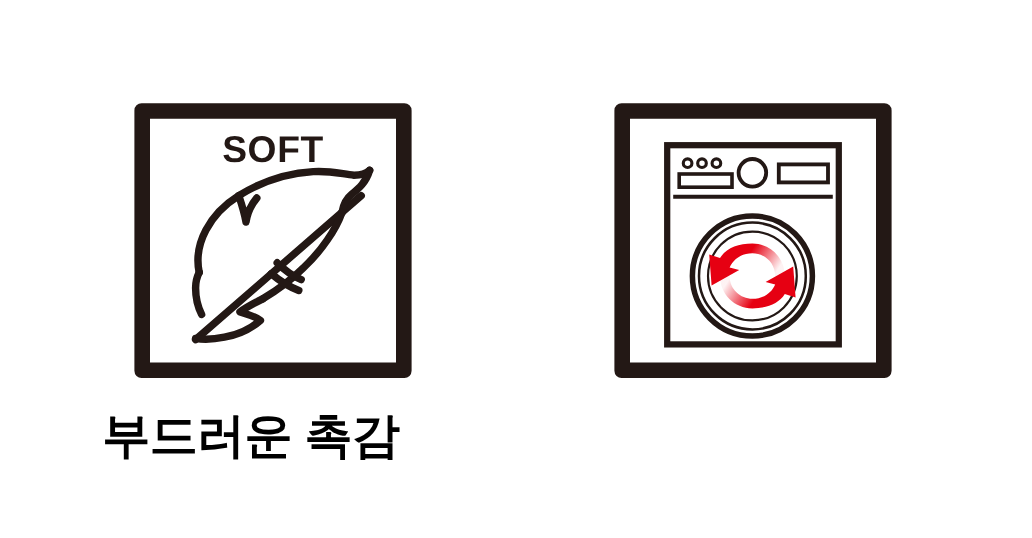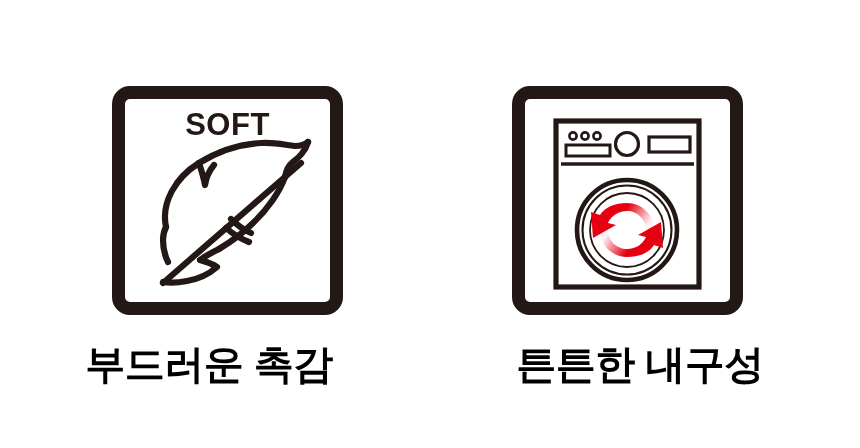--- a/index.html
+++ b/index.html
@@ -37,21 +37,21 @@
   }
 
   
   .icon-frame {
     position: absolute;
     top: 86px;
     width: 231px;
     height: 229px;
     box-sizing: border-box;
     border: 13px solid #231815;
-    border-radius: 18px;
+    border-radius: 6px;
     background: #ffffff;
   }
   .card-soft .icon-frame { left: 112px; }
   .card-durable .icon-frame { left: 82px; }
 
   .icon-inner {
     position: absolute;
     left: 0;
     top: 0;
     width: 100%;
@@ -209,16 +209,15 @@
                    C 111 150, 118 145, 121 138
                    L 113 136
                    L 136 123
                    L 138 149
                    L 129 146
                    C 124 154, 114 158, 102 158 Z" fill="url(#arrowFadeBottom)"></path>
         </svg>
       </div>
     </div>
 
-    <div class="caption">튼튼한 내구성</div>
   </div>
 
 </div>
 
 </body></html>

